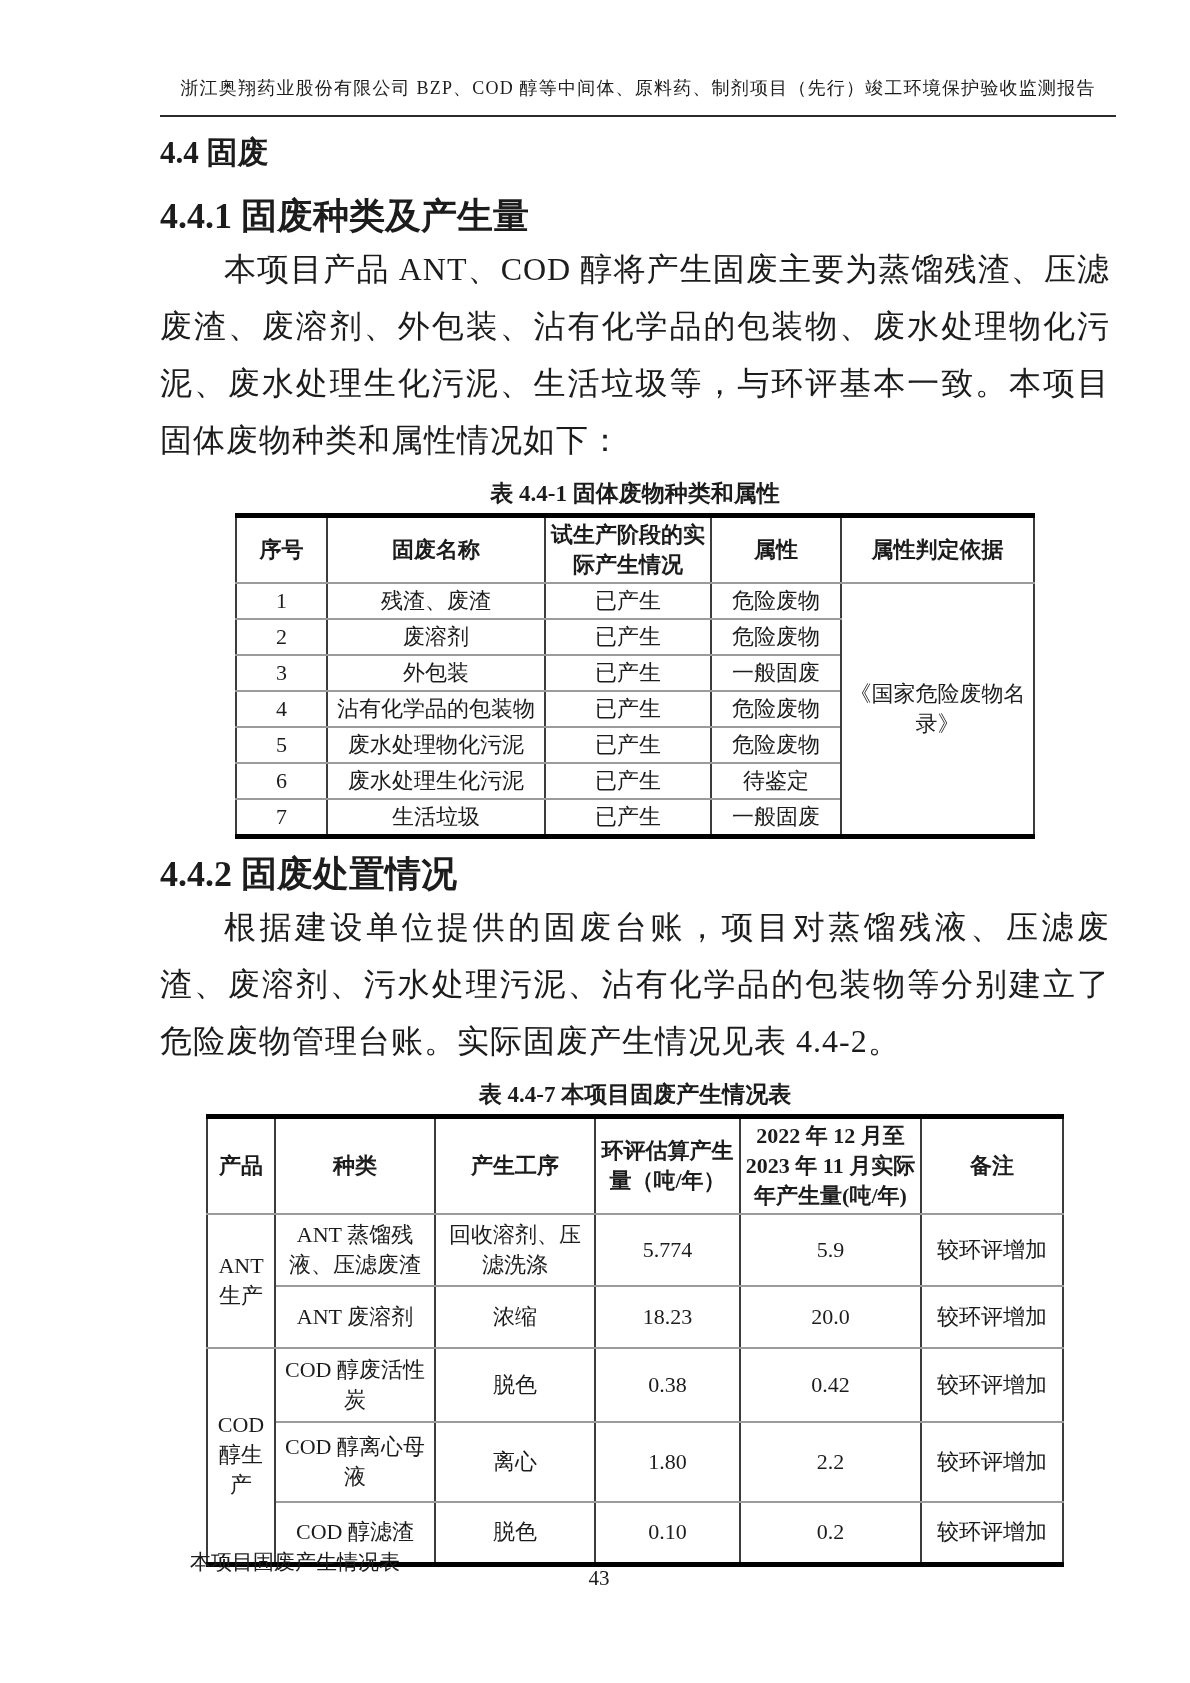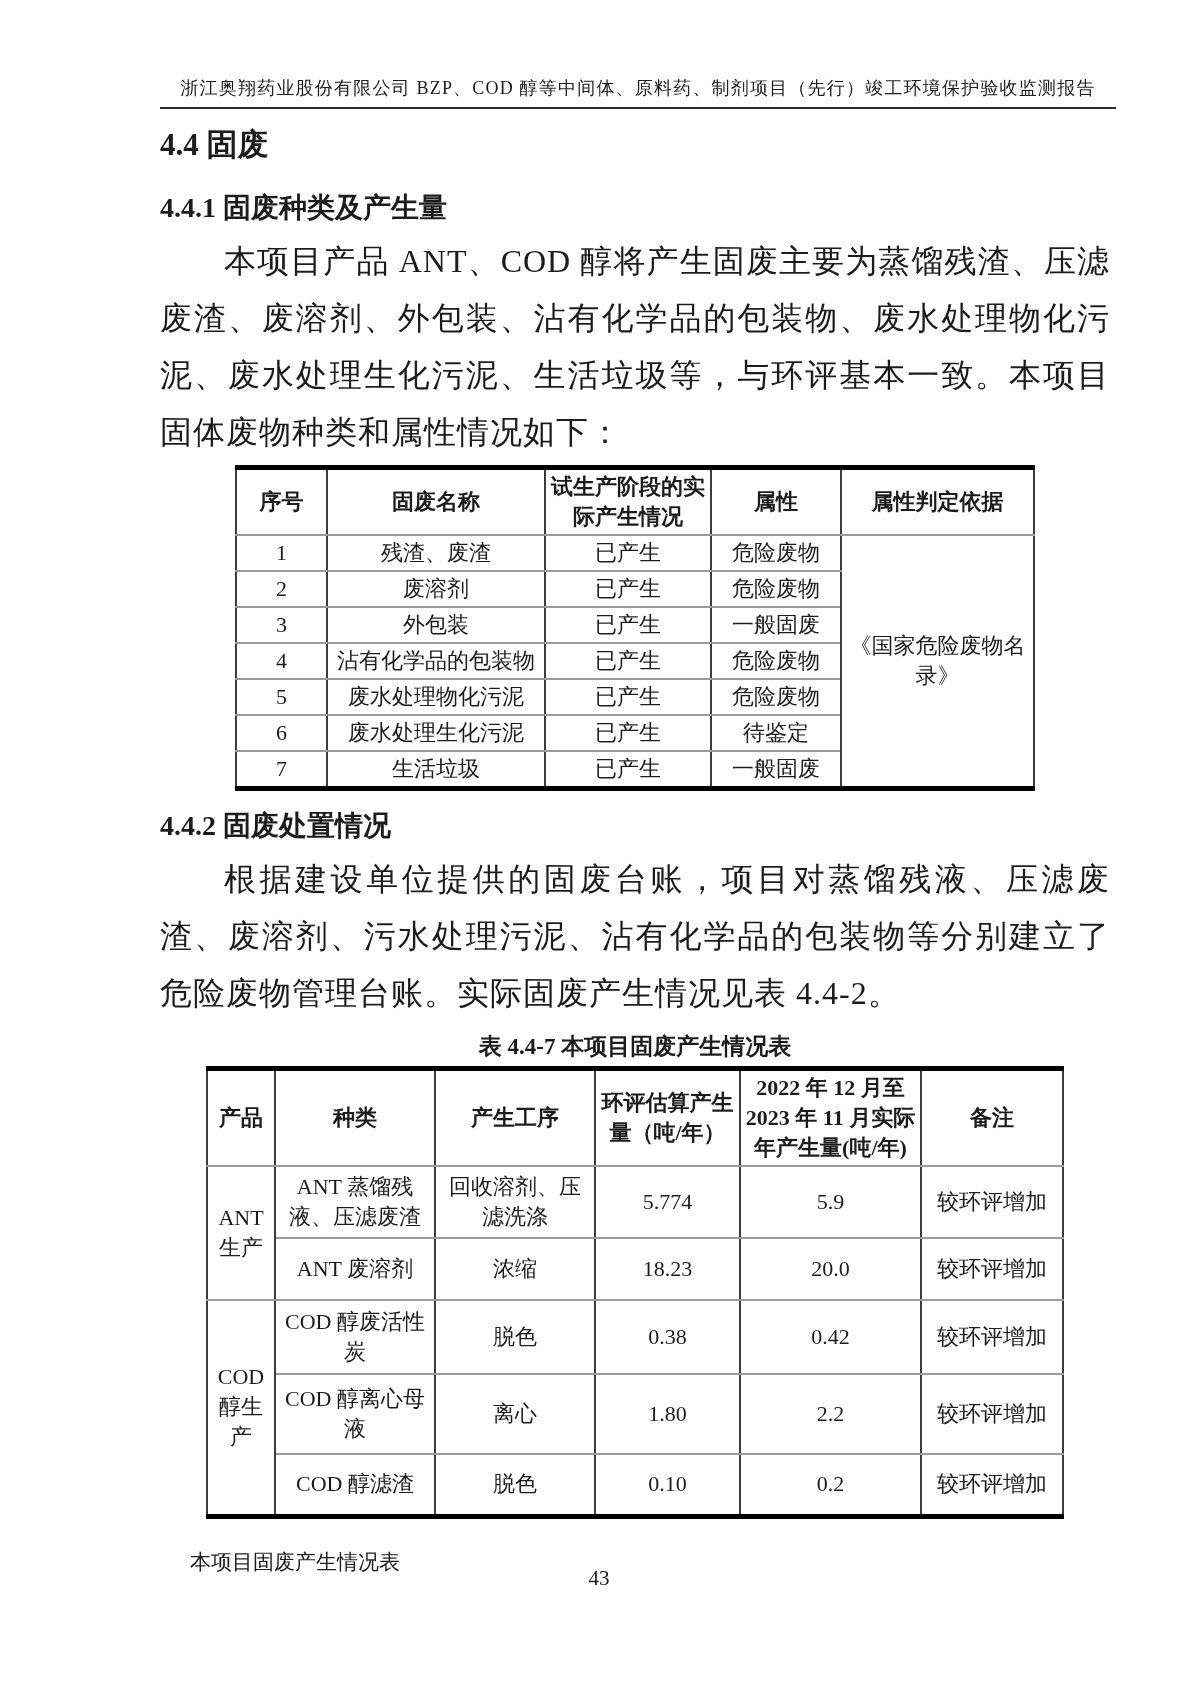--- a/index.html
+++ b/index.html
@@ -7,34 +7,34 @@
     position:relative;
     width:1190px; height:1683px;
     background:#ffffff;
     color:#1c1c1c;
     font-family:"Liberation Serif","DejaVu Serif",serif;
     overflow:hidden;
   }
   .page-header {
     margin:0 74px 0 160px;
     padding-top:76px;
-    padding-bottom:7px;
+    padding-bottom:15px;
     border-bottom:2px solid #2b2b2b;
     text-align:center;
     font-size:18px;
     letter-spacing:1.2px;
     line-height:24px;
   }
   .content { margin:0 80px 0 160px; }
   .h-top {
     font-size:31px; font-weight:bold;
     margin:16px 0 0 0; line-height:40px;
   }
   .h-sub {
-    font-size:28px; font-weight:bold;
+    font-size:36px; font-weight:bold;
     line-height:38px;
   }
   .h-441 { margin:24px 0 0 0; }
   .h-442 { margin:16px 0 0 0; }
   .body-p {
     font-size:32px;
     line-height:57px;
     letter-spacing:1px;
     text-align:justify;
     text-indent:2em;
@@ -92,20 +92,21 @@
   </div>
 
   <div class="content">
 
     <div class="h-top">4.4 固废</div>
 
     <div class="h-sub h-441">4.4.1 固废种类及产生量</div>
 
     <p class="body-p">本项目产品 ANT、COD 醇将产生固废主要为蒸馏残渣、压滤废渣、废溶剂、外包装、沾有化学品的包装物、废水处理物化污泥、废水处理生化污泥、生活垃圾等，与环评基本一致。本项目固体废物种类和属性情况如下：</p>
 
+    <div class="tcap">表 4.4-1  固体废物种类和属性</div>
 
     <table class="t1">
       <colgroup>
         <col style="width:91px">
           <col style="width:218px">
           <col style="width:166px">
           <col style="width:130px">
           <col style="width:193px">
       </colgroup>
       <tbody>

